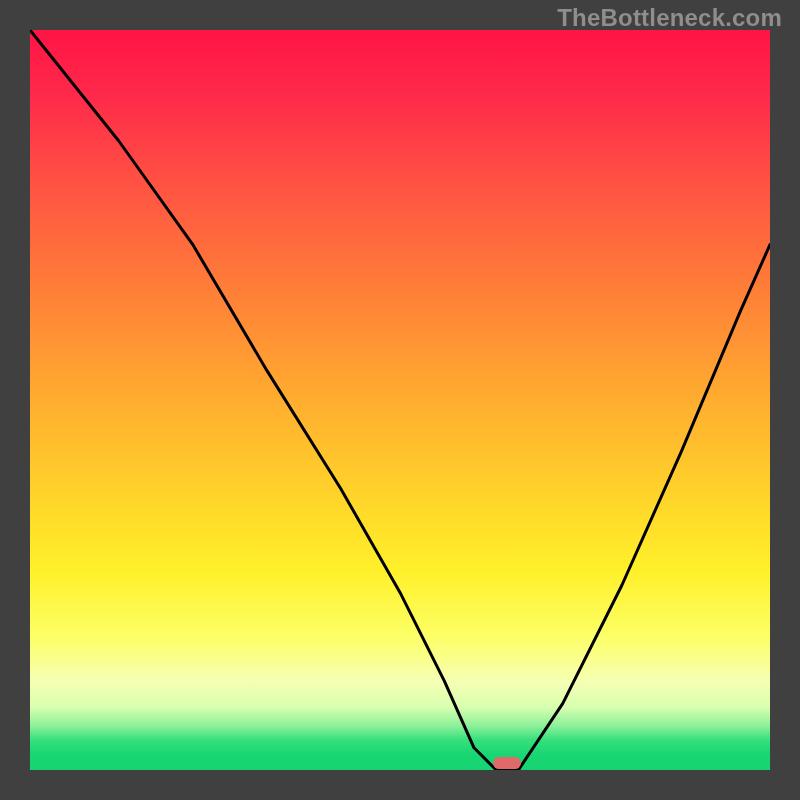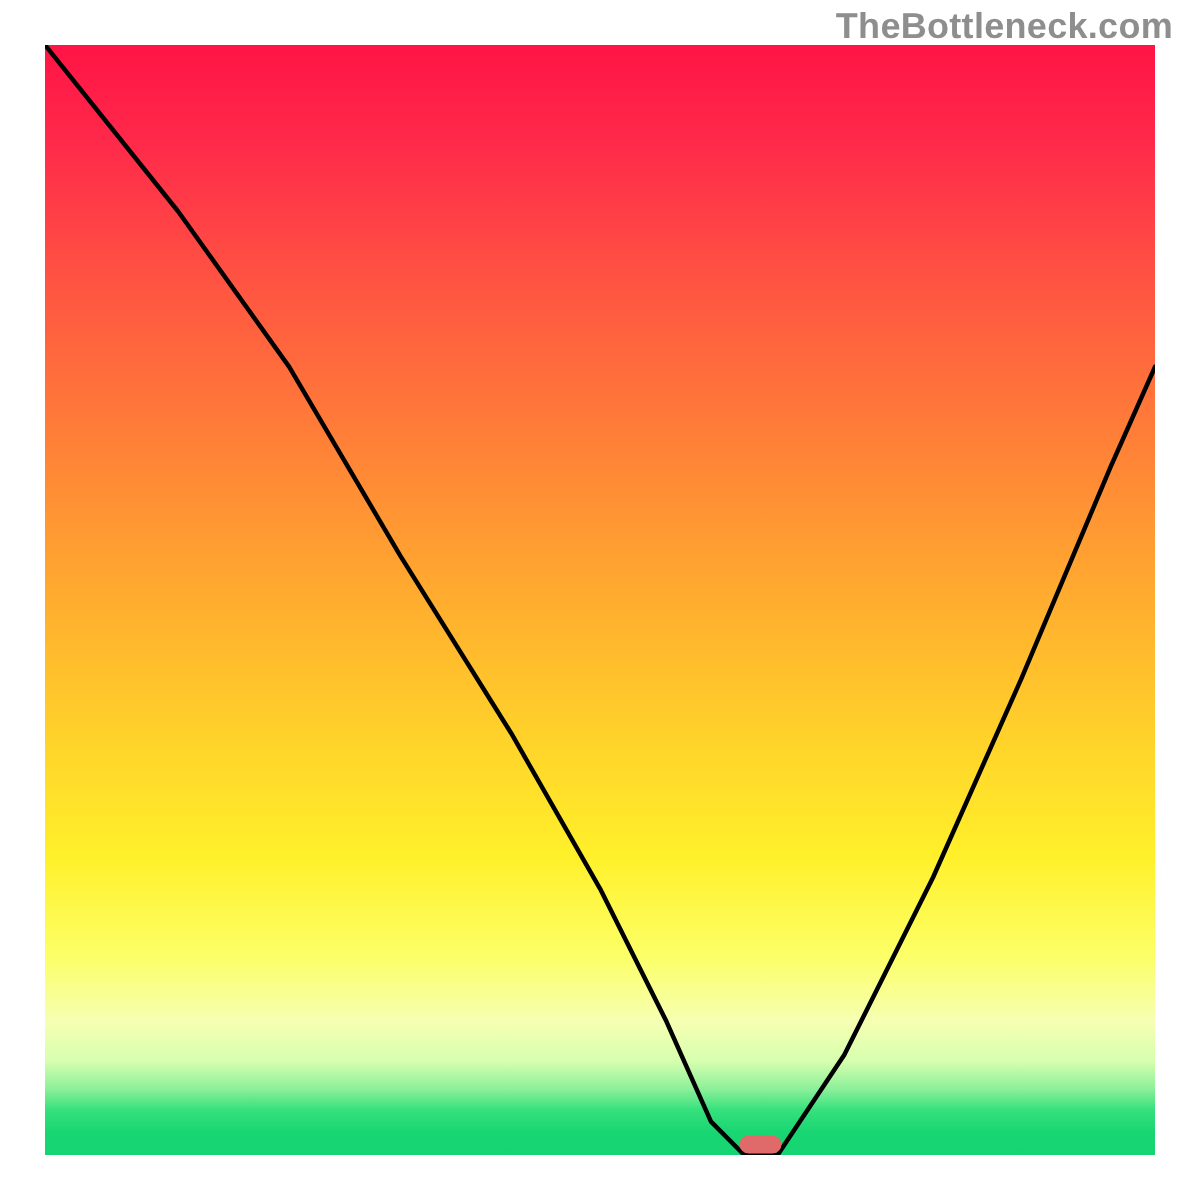--- a/index.html
+++ b/index.html
@@ -8,21 +8,21 @@
     width: 800px;
     height: 800px;
     background: #000;
     overflow: hidden;
     font-family: Arial, Helvetica, sans-serif;
   }
   .frame {
     position: relative;
     width: 800px;
     height: 800px;
-    background: #ffffff;
+    background: #404040;
   }
   .watermark {
     position: absolute;
     top: 4px;
     right: 18px;
     color: #8e8e8e;
     font-size: 24px;
     font-weight: 600;
     letter-spacing: 0.2px;
     z-index: 5;

